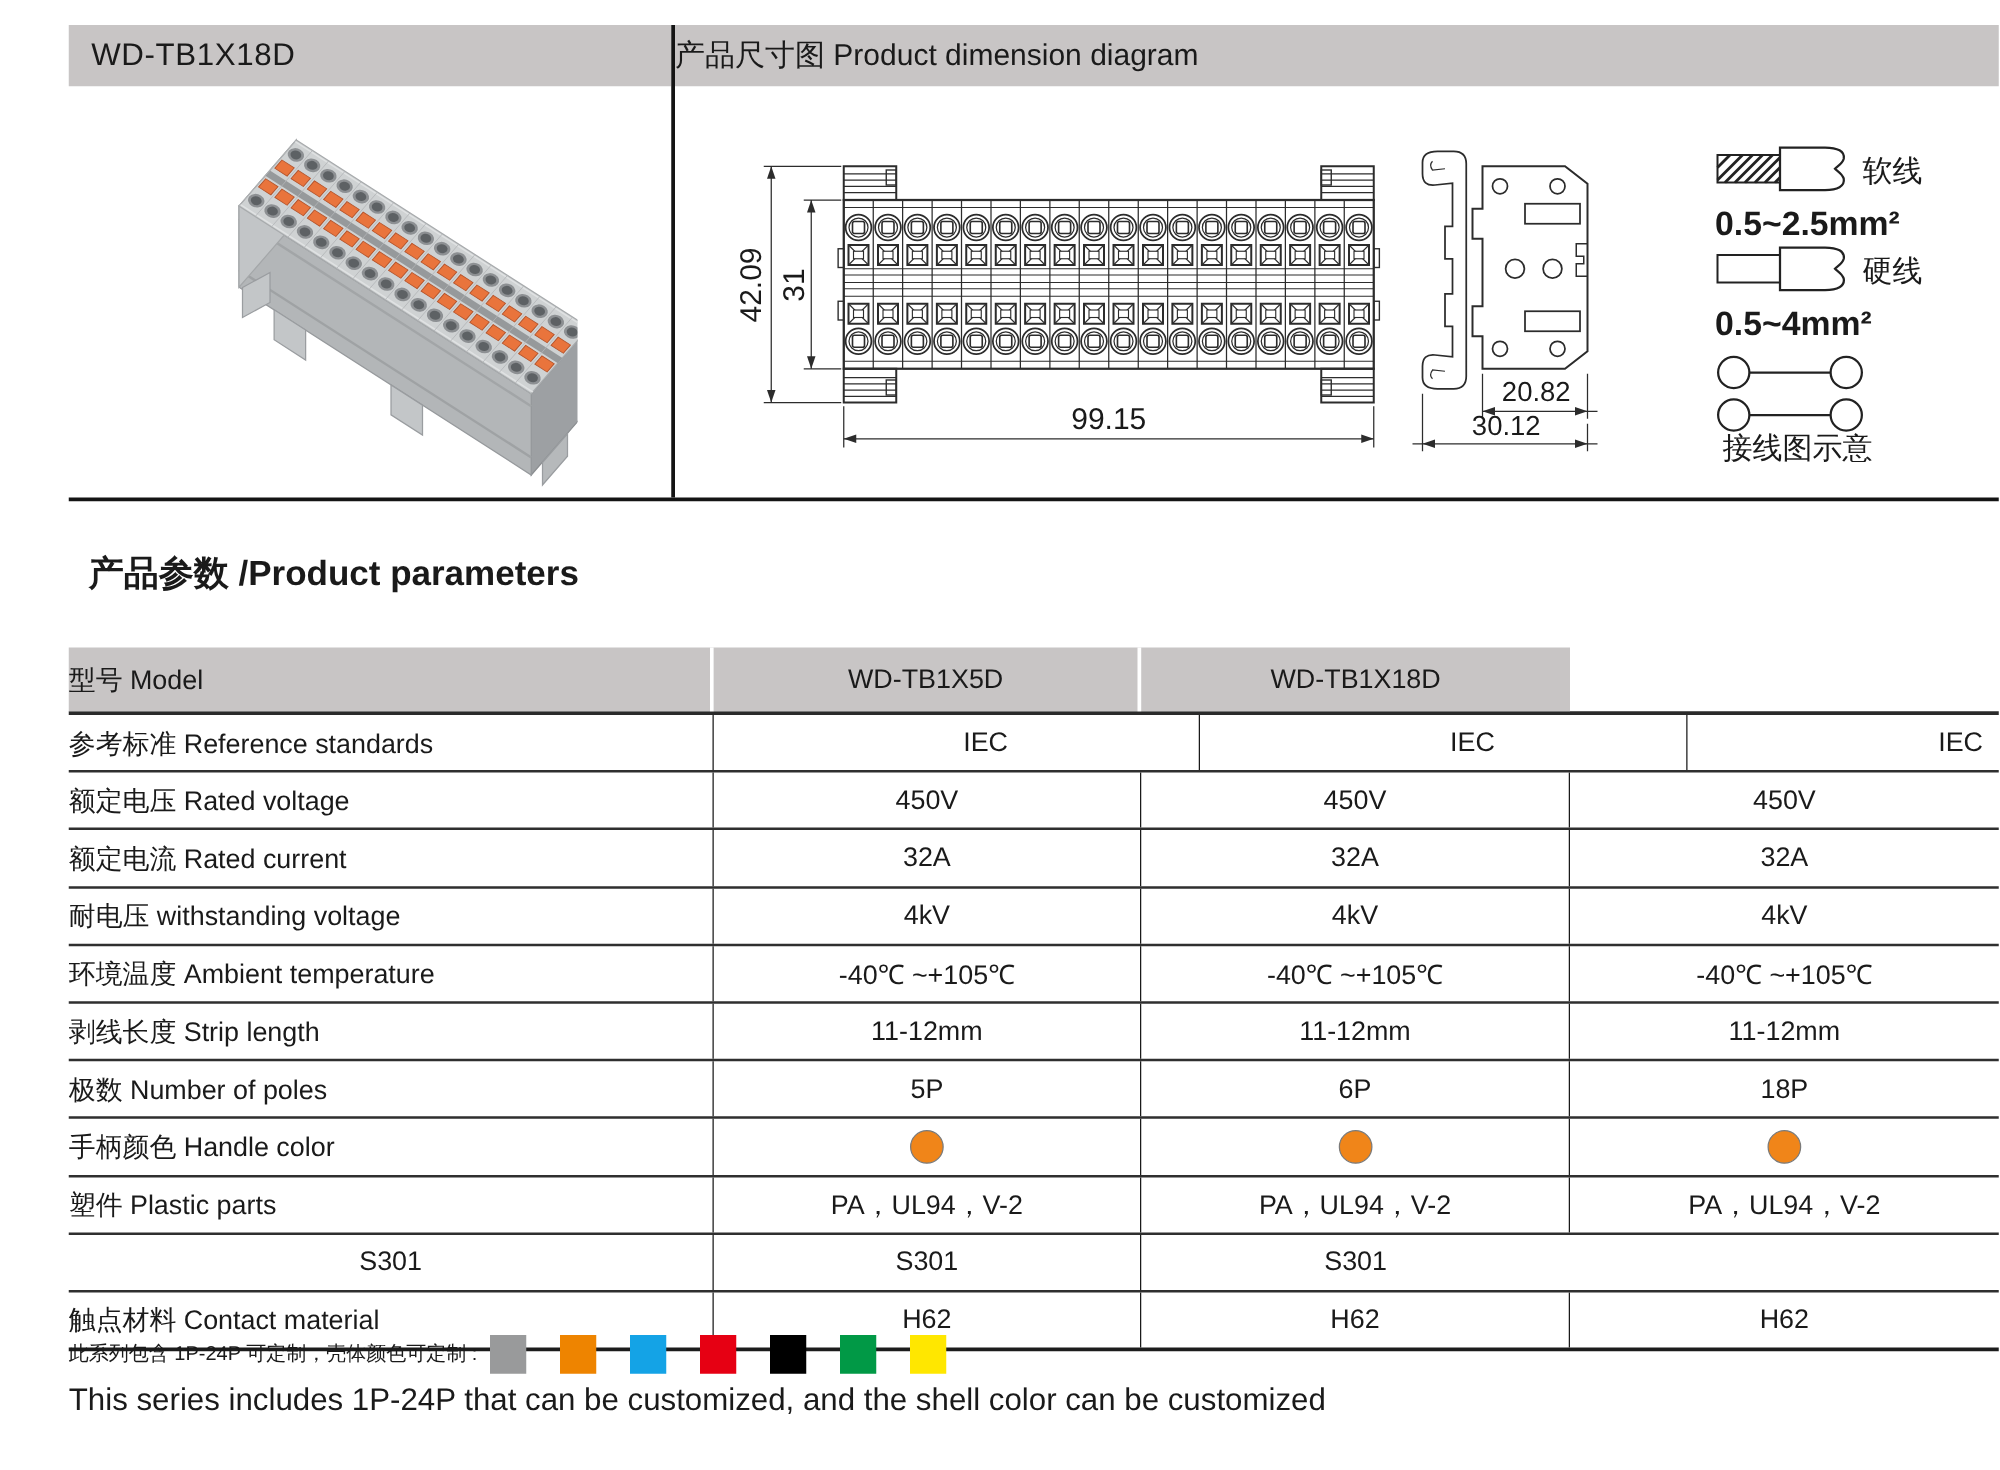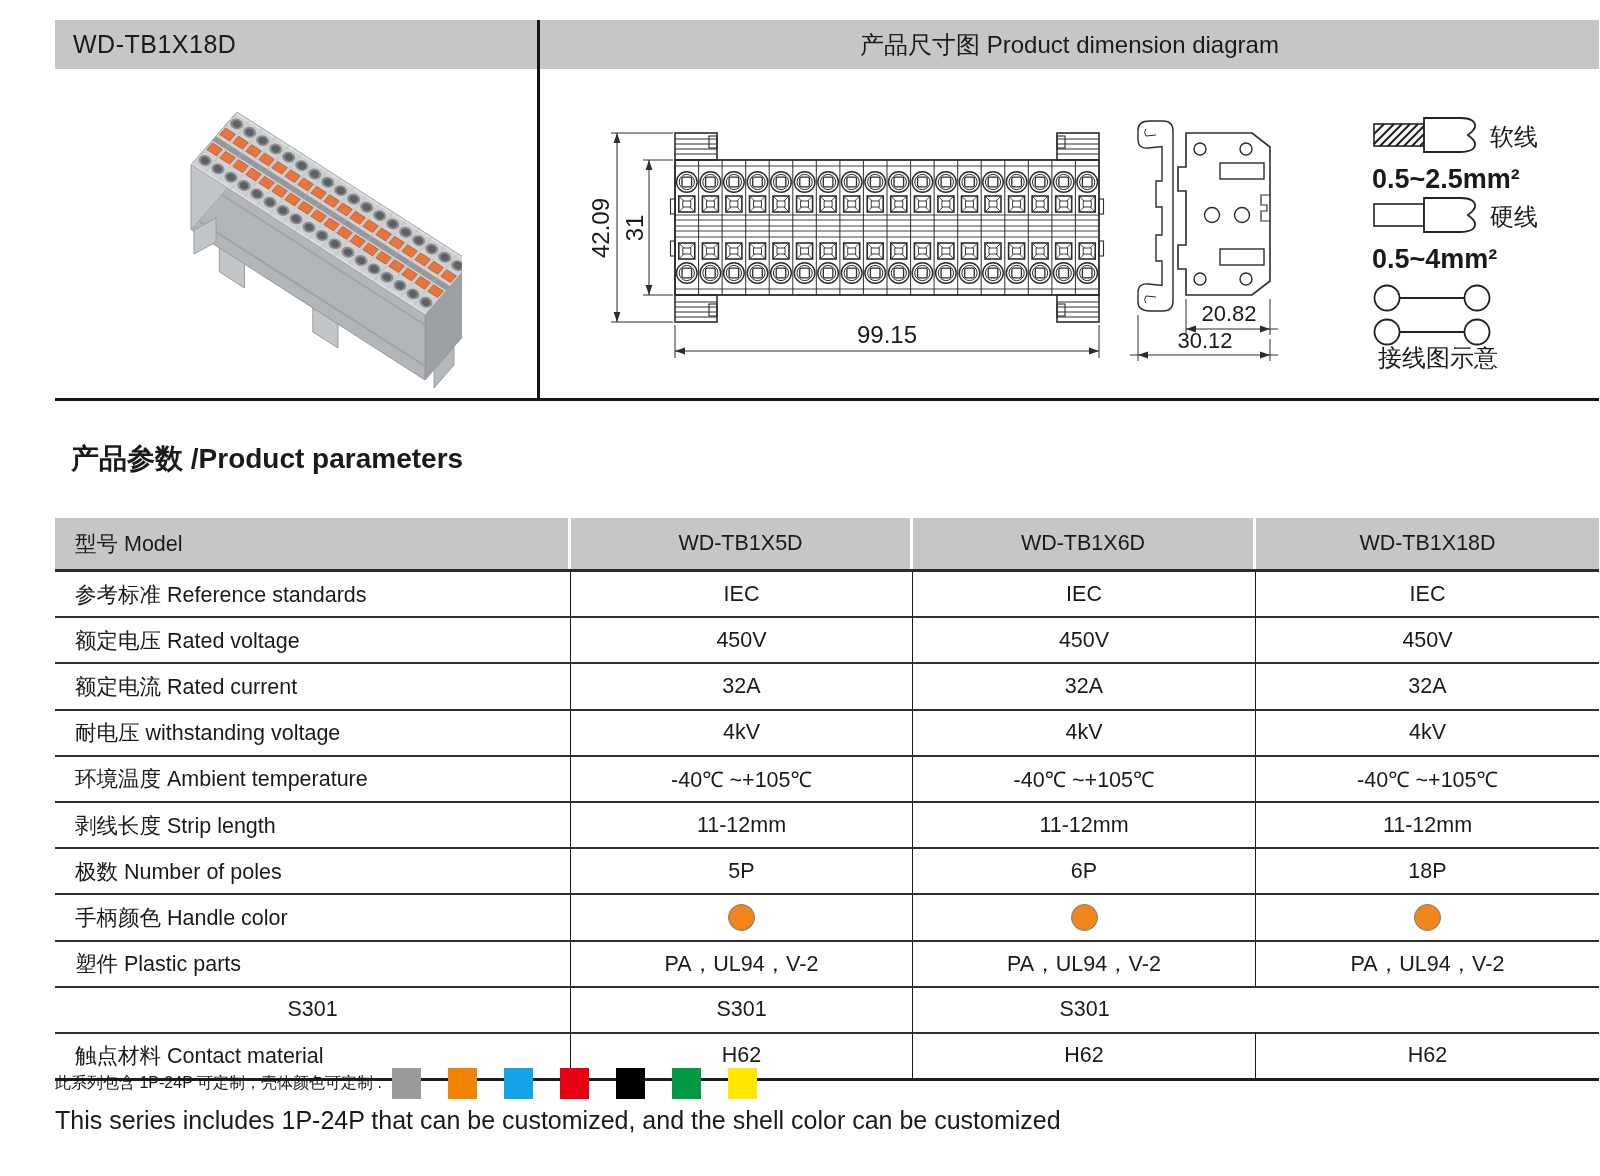--- a/index.html
+++ b/index.html
@@ -4,40 +4,40 @@
 <style>
   html,body{margin:0;padding:0;background:#fff;}
   body{width:1600px;height:1176px;font-family:"Liberation Sans",sans-serif;color:#1a1a1a;}
   .sheet{position:relative;width:1600px;height:1176px;overflow:hidden;background:#fff;margin-left:27px;}
 
   
   .top{position:absolute;left:28px;top:20px;width:1544px;height:378px;border-bottom:3px solid #141414;}
   .hdr{position:absolute;top:0;height:49px;background:#c8c5c5;}
   .hdr-left{left:0;width:482px;}
   .hdr-left .t{display:block;padding-left:18px;line-height:49px;font-size:25px;letter-spacing:.5px;}
-  .hdr-right{left:485px;right:0;text-align:center;}
+  .hdr-right{left:485px;right:0;}
   .hdr-right .t{display:block;line-height:49px;font-size:24px;}
   .vsep{position:absolute;left:482px;top:0;width:3px;height:100%;background:#141414;}
   .abs{position:absolute;}
 
   
   .params-heading{position:absolute;left:44px;top:440px;font-size:28px;font-weight:bold;}
 
   
   .params-table{position:absolute;left:28px;top:518px;width:1544px;border-bottom:3px solid #1c1c1c;}
   .t-row{display:grid;grid-template-columns:516px 342px 343px 343px;height:44.2px;}
   .t-row.head{height:51px;}
   .t-row.head .t-cell{background:#c8c5c5;border-right:3px solid #fff;}
   .t-row.head .t-cell:last-child{border-right:none;}
-  .t-row.first{border-top:3.5px solid #2a2a2a;}
+  .t-row.first{border-top:3.5px solid #2a2a2a;gap:47px;}
   .t-row.data + .t-row.data{border-top:2.5px solid #2f2f2f;}
   .t-cell{box-sizing:border-box;display:flex;align-items:center;justify-content:center;font-size:21.5px;overflow:hidden;}
   .t-row.data .t-cell{border-right:1.5px solid #1a1a1a;}
   .t-row.data .t-cell:last-child{border-right:none;}
-  .t-cell.lbl{justify-content:flex-start;padding-left:20px;}
+  .t-cell.lbl{justify-content:flex-start;}
   .dot{width:27px;height:27px;border-radius:50%;border:1.5px solid #7a7a7a;box-sizing:border-box;}
 
   
   .note-zh{position:absolute;left:28px;top:1066px;height:34px;display:flex;align-items:center;font-size:16px;}
   .swatches{display:flex;align-items:center;margin-left:10px;gap:27px;}
   .swatch{width:29px;height:31px;display:inline-block;}
   .note-en{position:absolute;left:28px;top:1106px;font-size:25px;text-align:center;}
 
   svg text{font-family:"Liberation Sans",sans-serif;}
 </style>
@@ -287,21 +287,20 @@
       <text x="16" y="258" font-size="24" fill="#1a1a1a">接线图示意</text>
     </svg>
   </div>
 
   <div class="params-heading">产品参数 /Product parameters</div>
 
   <div class="params-table">
     <div class="t-row head">
       <div class="t-cell lbl">型号 Model</div>
       <div class="t-cell">WD-TB1X5D</div>
-      <div class="t-cell">WD-TB1X6D</div>
       <div class="t-cell">WD-TB1X18D</div>
     </div>
 
     <div class="t-row data first">
       <div class="t-cell lbl">参考标准 Reference standards</div>
       <div class="t-cell">IEC</div>
       <div class="t-cell">IEC</div>
       <div class="t-cell">IEC</div>
     </div>
     <div class="t-row data">

